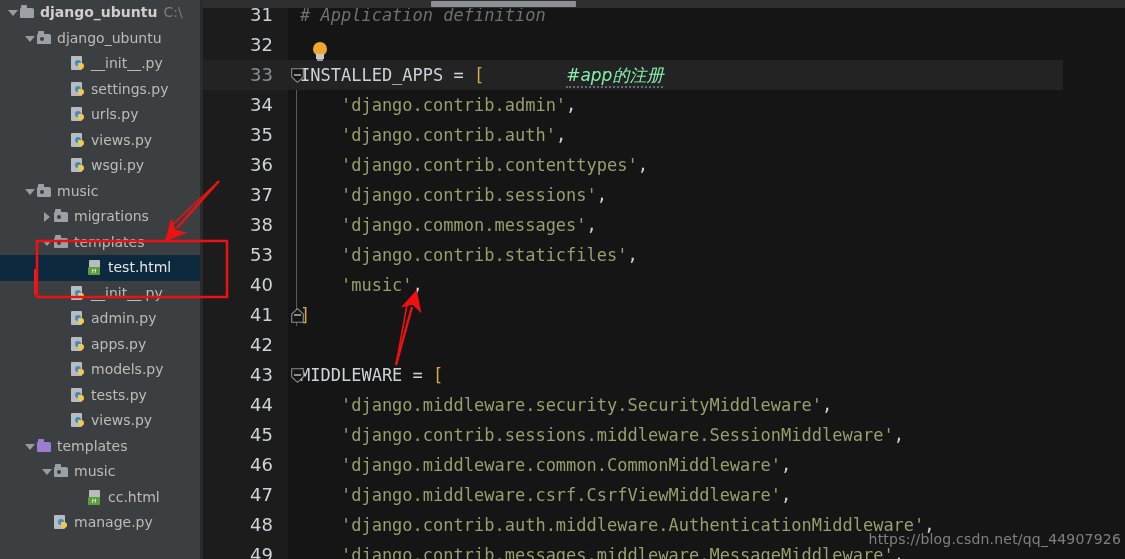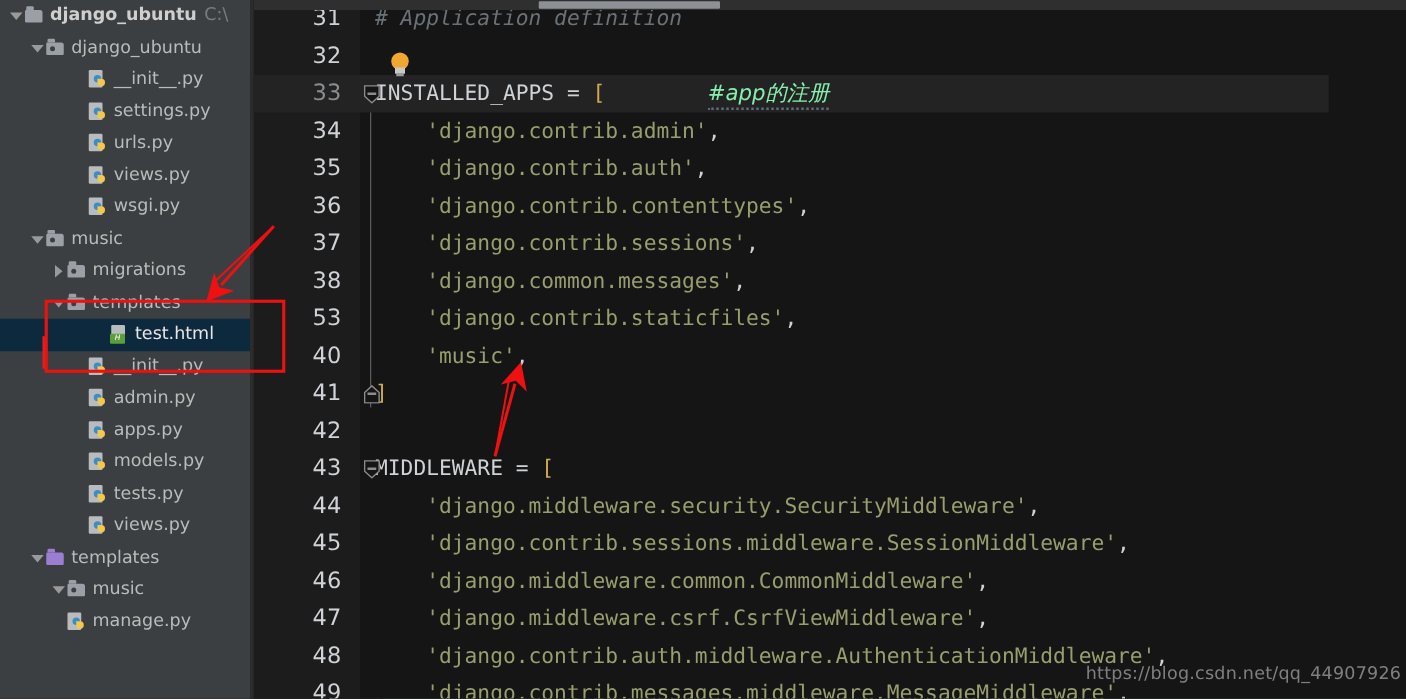--- a/index.html
+++ b/index.html
@@ -506,20 +506,28 @@
           <span class="ic folder-purple"></span>
           <span class="tree-label">templates</span>
         </div>
         <div class="tree-row">
           <span class="tree-indent" style="width: 40px;"></span>
           <span class="twisty open"></span>
           <span class="ic folder-gray">
             <i class="dot"></i>
           </span>
           <span class="tree-label">music</span>
+        </div>
+        <div class="tree-row">
+          <span class="tree-indent" style="width: 74px;"></span>
+          <span class="twisty "></span>
+          <span class="ic html">
+            <i class="htag">H</i>
+          </span>
+          <span class="tree-label">cc.html</span>
         </div>
         <div class="tree-row">
           <span class="tree-indent" style="width: 40px;"></span>
           <span class="twisty "></span>
           <span class="ic py">
             <i class="snake1"></i>
             <i class="snake2"></i>
           </span>
           <span class="tree-label">manage.py</span>
         </div>

